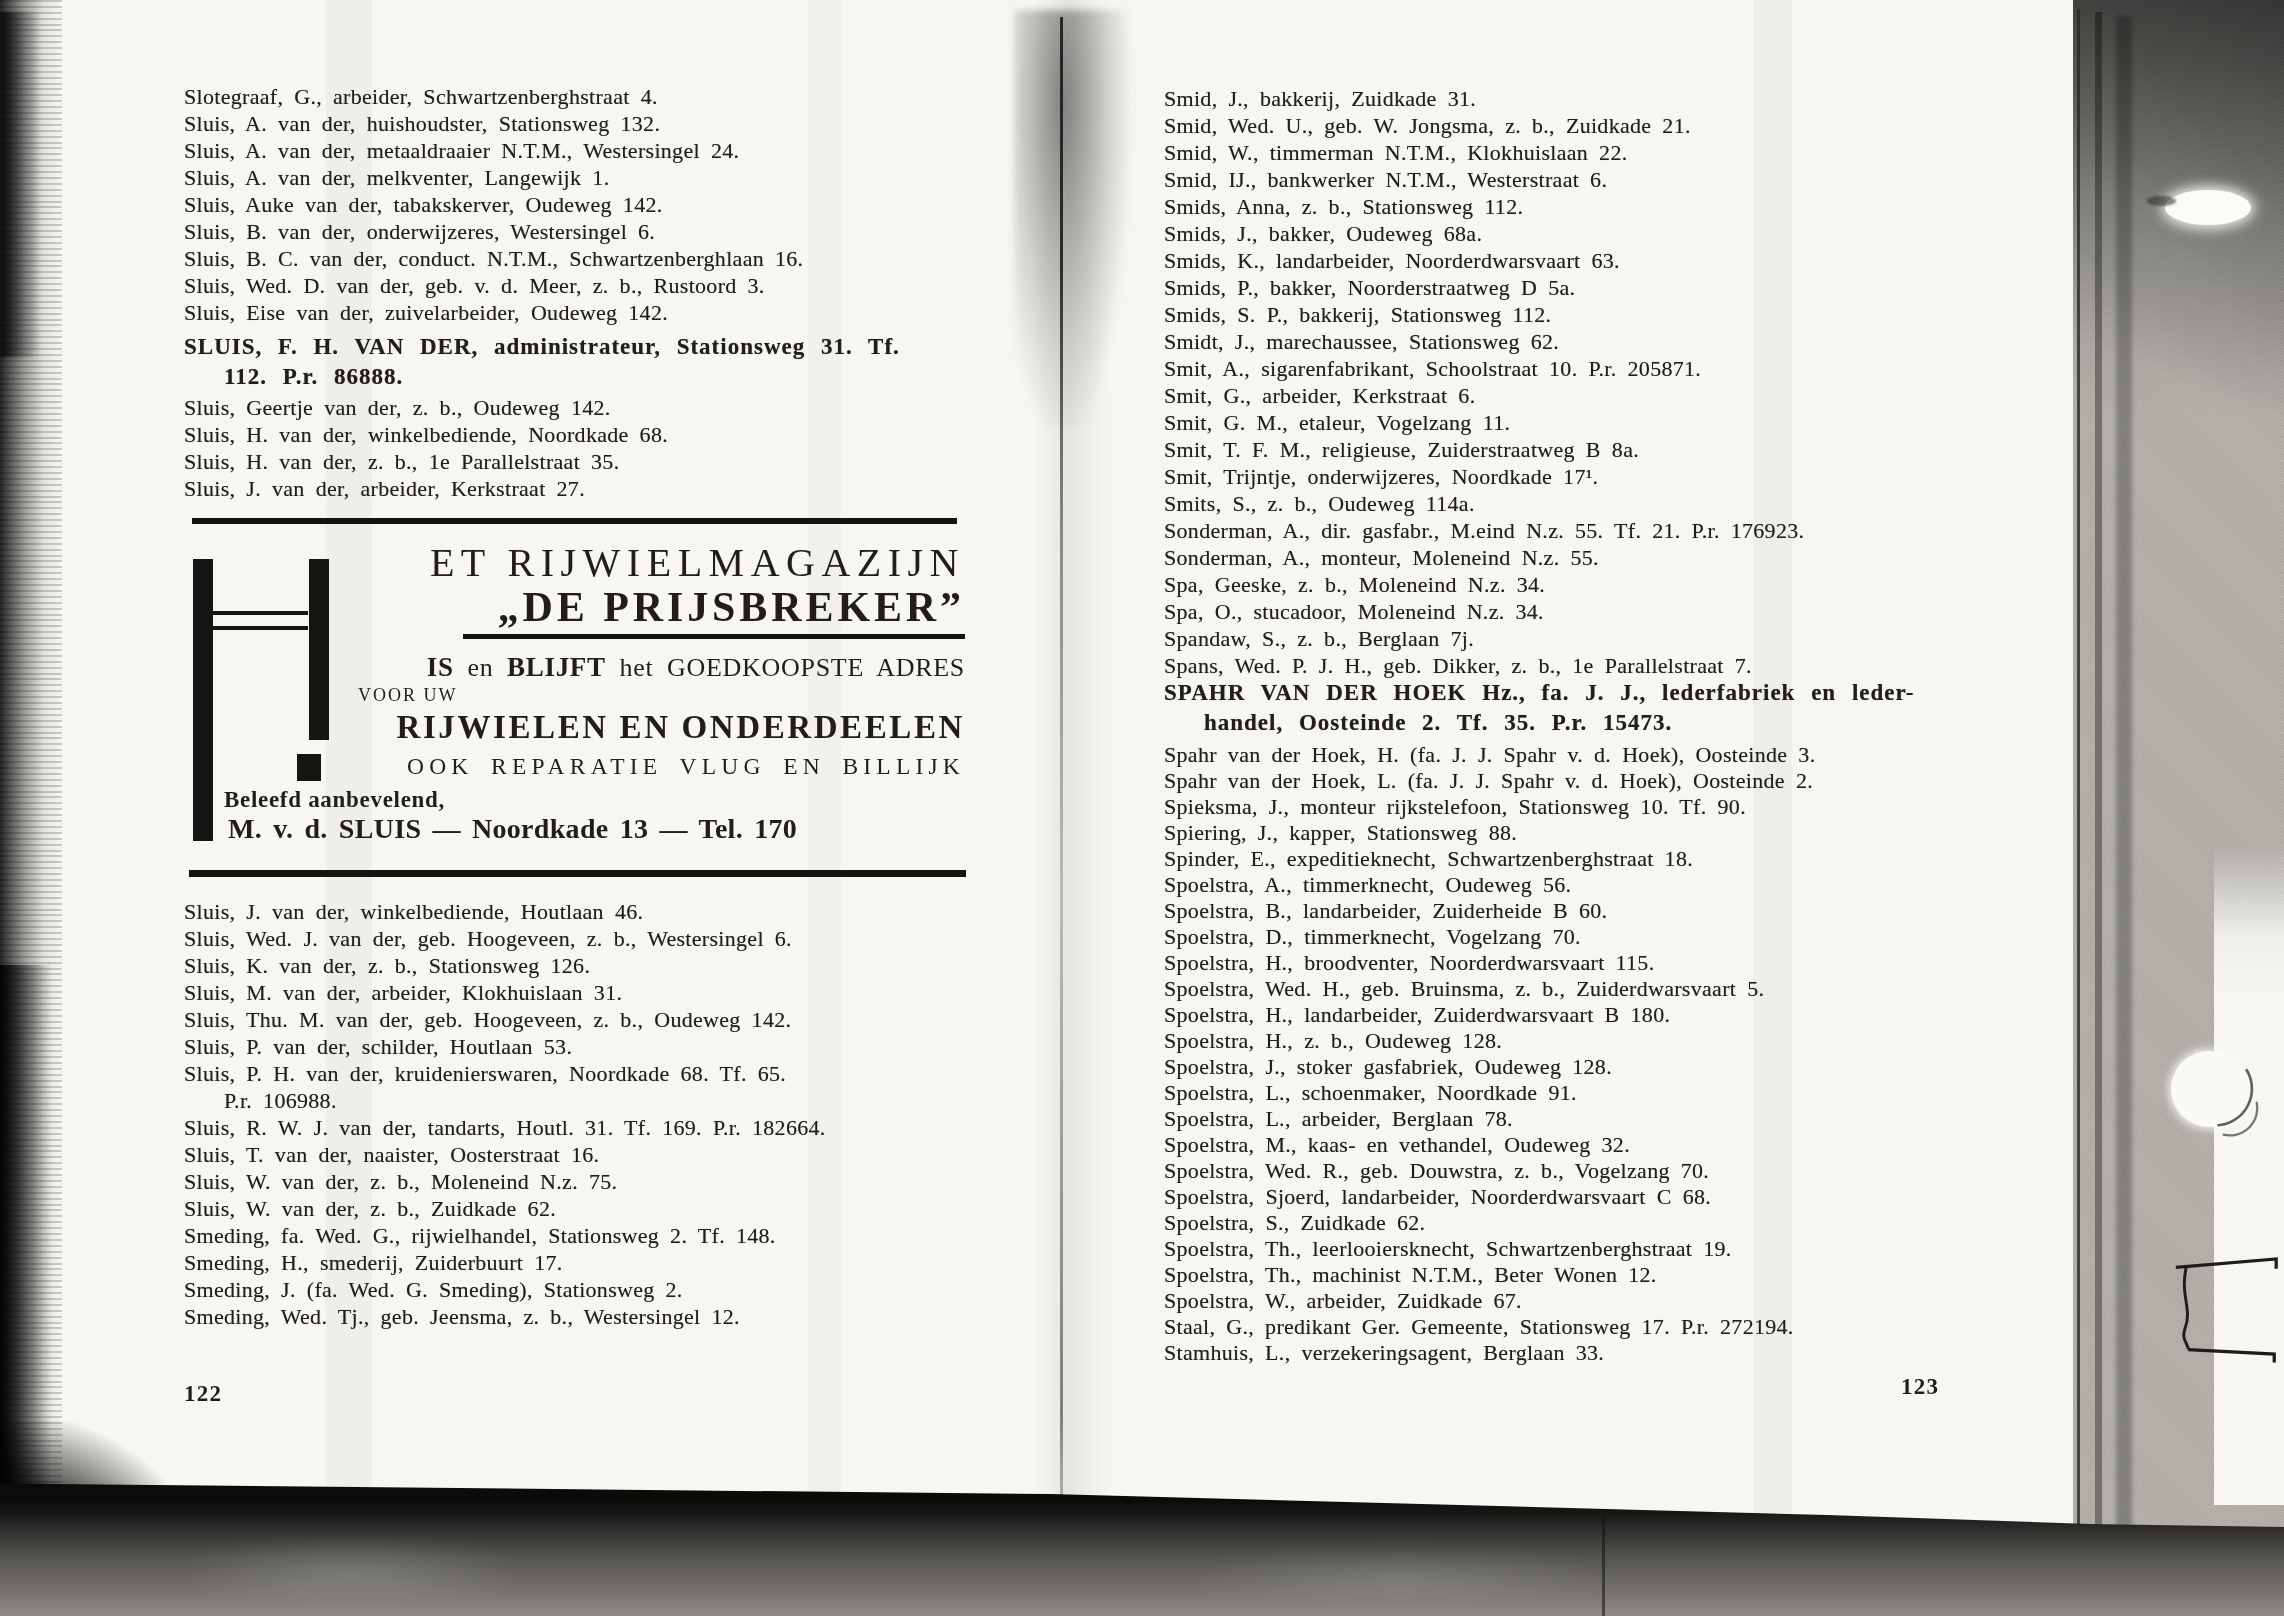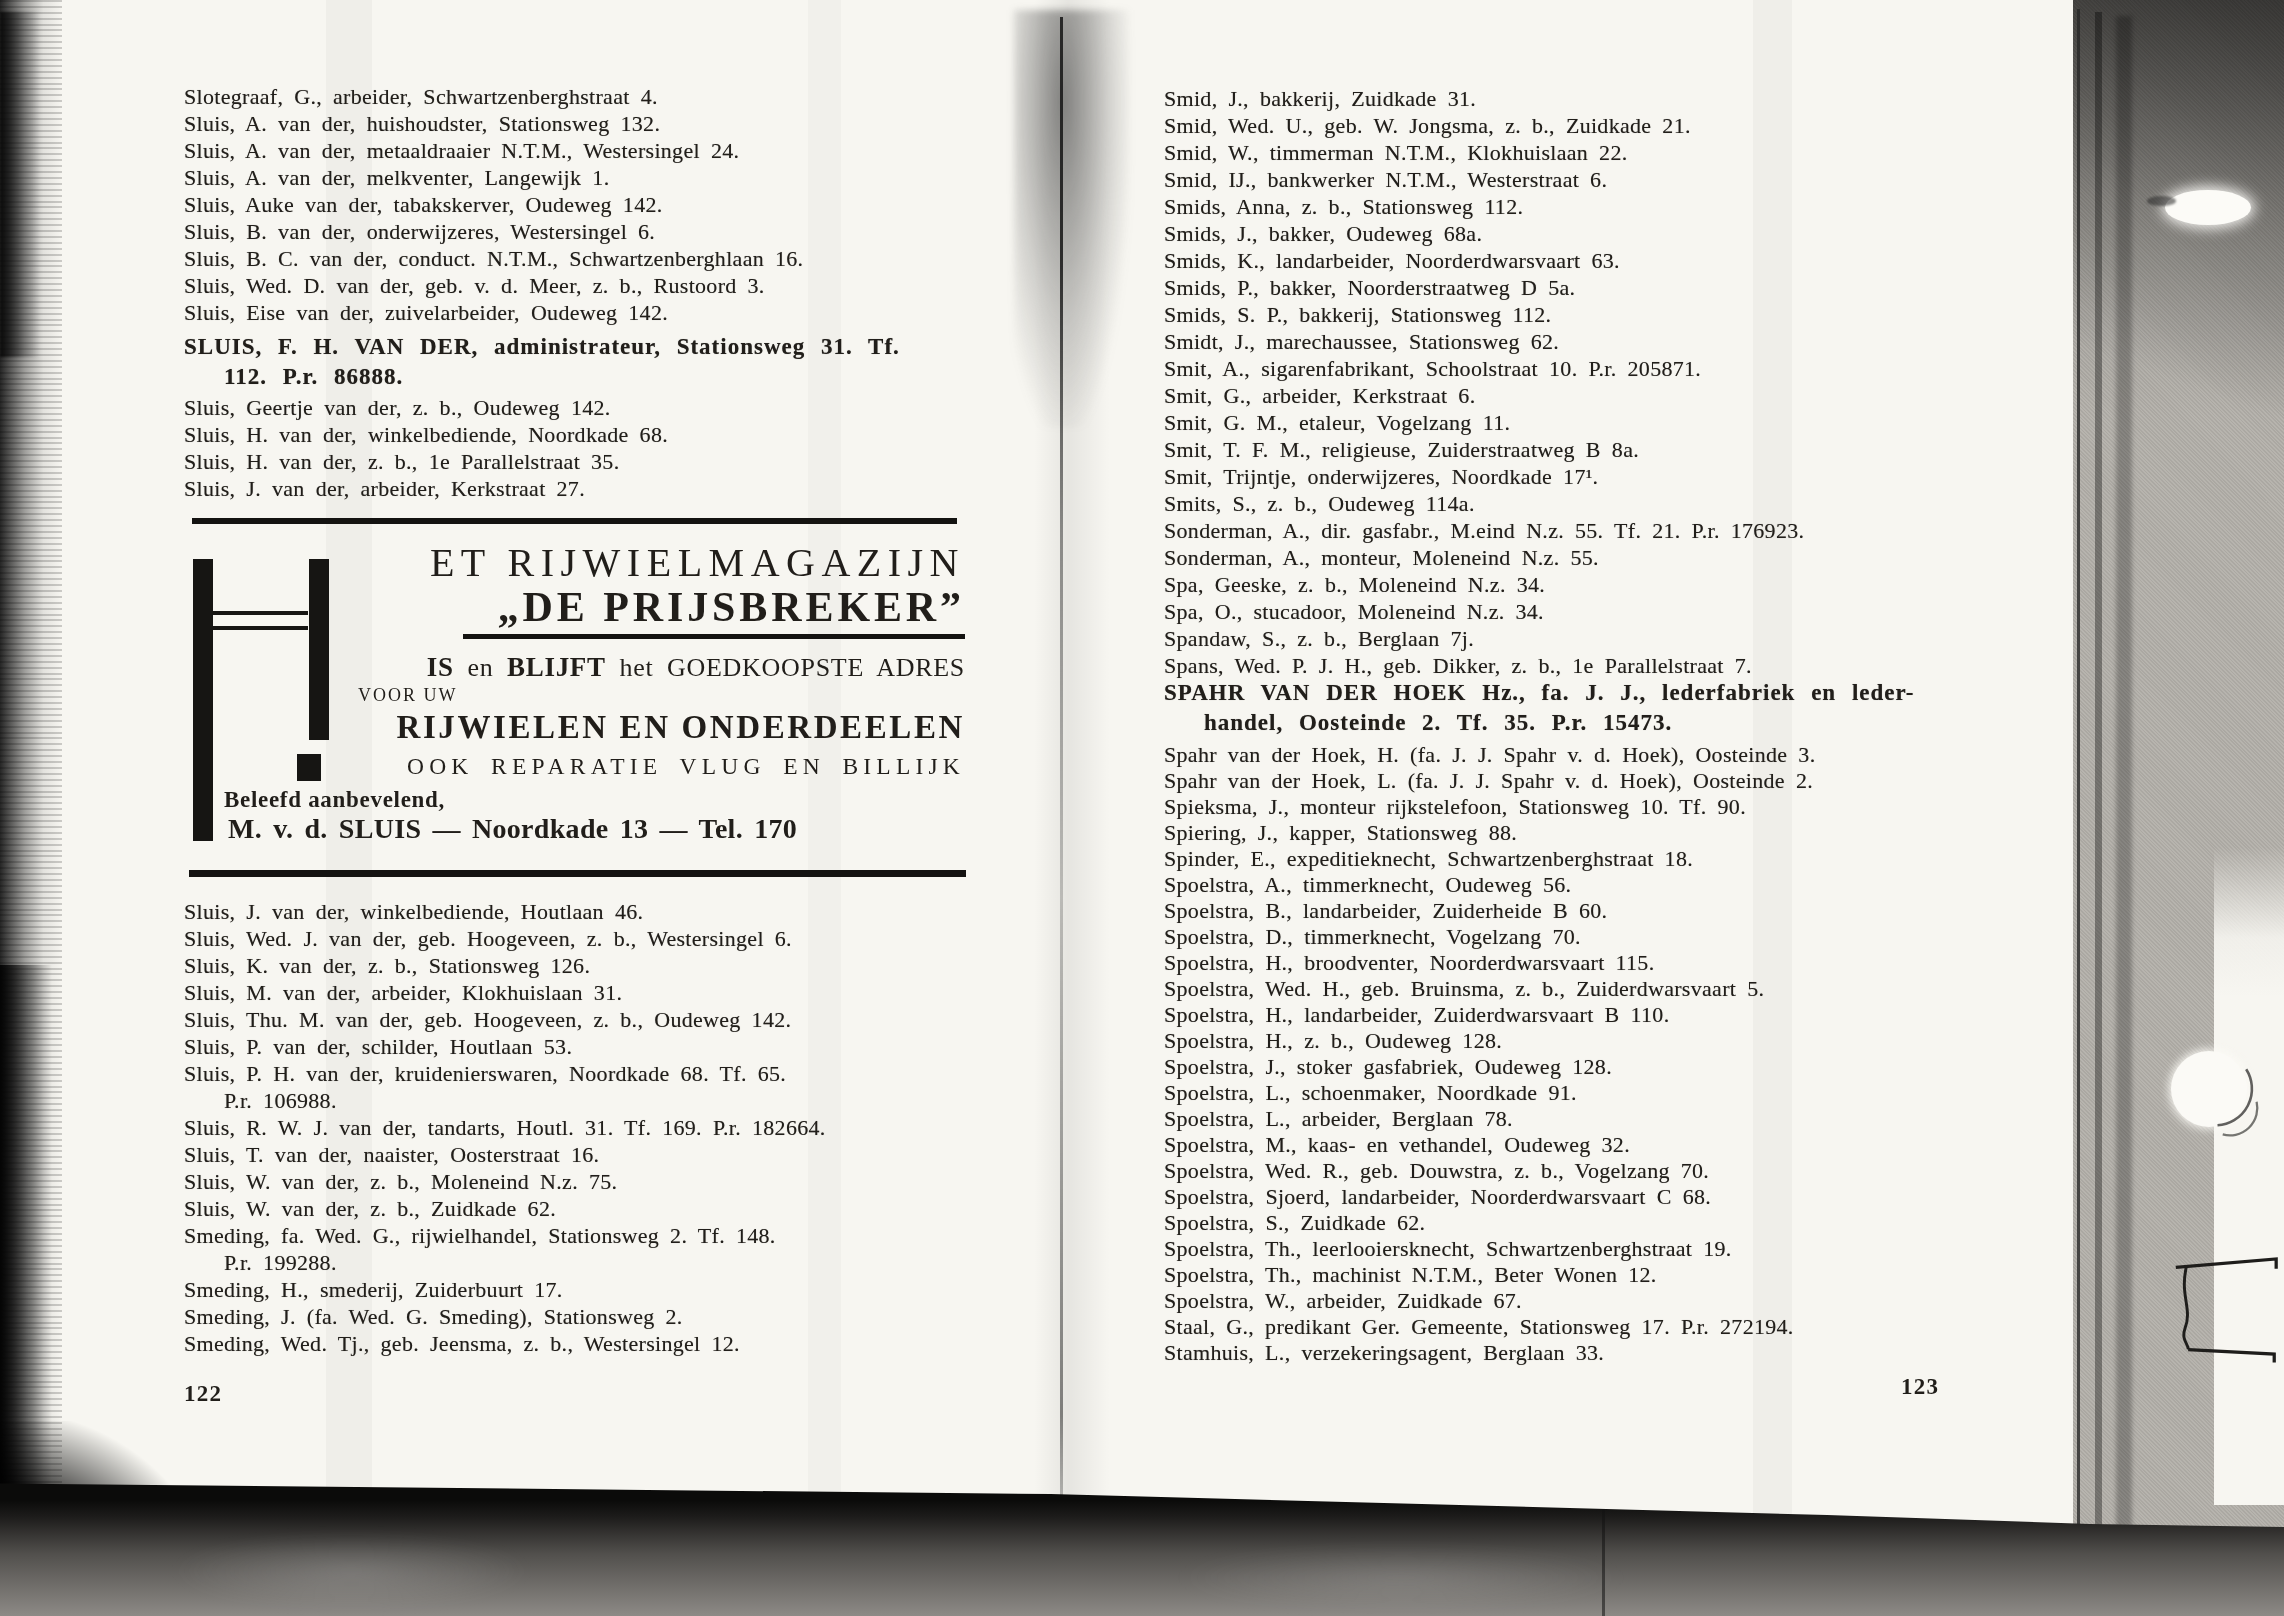--- a/index.html
+++ b/index.html
@@ -202,21 +202,20 @@
     <div class="line">Sluis, M. van der, arbeider, Klokhuislaan 31.</div>
     <div class="line">Sluis, Thu. M. van der, geb. Hoogeveen, z. b., Oudeweg 142.</div>
     <div class="line">Sluis, P. van der, schilder, Houtlaan 53.</div>
     <div class="line">Sluis, P. H. van der, kruidenierswaren, Noordkade 68. Tf. 65.</div>
     <div class="line indent">P.r. 106988.</div>
     <div class="line">Sluis, R. W. J. van der, tandarts, Houtl. 31. Tf. 169. P.r. 182664.</div>
     <div class="line">Sluis, T. van der, naaister, Oosterstraat 16.</div>
     <div class="line">Sluis, W. van der, z. b., Moleneind N.z. 75.</div>
     <div class="line">Sluis, W. van der, z. b., Zuidkade 62.</div>
     <div class="line">Smeding, fa. Wed. G., rijwielhandel, Stationsweg 2. Tf. 148.</div>
-    <div class="line indent">P.r. 199288.</div>
     <div class="line">Smeding, H., smederij, Zuiderbuurt 17.</div>
     <div class="line">Smeding, J. (fa. Wed. G. Smeding), Stationsweg 2.</div>
     <div class="line">Smeding, Wed. Tj., geb. Jeensma, z. b., Westersingel 12.</div>
   </div>
 
 <div class="pagenum" style="left:184px;top:1381px;">122</div>
 
 <div class="col" style="left:1164px;top:85px;">
     <div class="line">Smid, J., bakkerij, Zuidkade 31.</div>
     <div class="line">Smid, Wed. U., geb. W. Jongsma, z. b., Zuidkade 21.</div>
@@ -251,21 +250,21 @@
     <div class="line">Spahr van der Hoek, H. (fa. J. J. Spahr v. d. Hoek), Oosteinde 3.</div>
     <div class="line">Spahr van der Hoek, L. (fa. J. J. Spahr v. d. Hoek), Oosteinde 2.</div>
     <div class="line">Spieksma, J., monteur rijkstelefoon, Stationsweg 10. Tf. 90.</div>
     <div class="line">Spiering, J., kapper, Stationsweg 88.</div>
     <div class="line">Spinder, E., expeditieknecht, Schwartzenberghstraat 18.</div>
     <div class="line">Spoelstra, A., timmerknecht, Oudeweg 56.</div>
     <div class="line">Spoelstra, B., landarbeider, Zuiderheide B 60.</div>
     <div class="line">Spoelstra, D., timmerknecht, Vogelzang 70.</div>
     <div class="line">Spoelstra, H., broodventer, Noorderdwarsvaart 115.</div>
     <div class="line">Spoelstra, Wed. H., geb. Bruinsma, z. b., Zuiderdwarsvaart 5.</div>
-    <div class="line">Spoelstra, H., landarbeider, Zuiderdwarsvaart B 110.</div>
+    <div class="line">Spoelstra, H., landarbeider, Zuiderdwarsvaart B 180.</div>
     <div class="line">Spoelstra, H., z. b., Oudeweg 128.</div>
     <div class="line">Spoelstra, J., stoker gasfabriek, Oudeweg 128.</div>
     <div class="line">Spoelstra, L., schoenmaker, Noordkade 91.</div>
     <div class="line">Spoelstra, L., arbeider, Berglaan 78.</div>
     <div class="line">Spoelstra, M., kaas- en vethandel, Oudeweg 32.</div>
     <div class="line">Spoelstra, Wed. R., geb. Douwstra, z. b., Vogelzang 70.</div>
     <div class="line">Spoelstra, Sjoerd, landarbeider, Noorderdwarsvaart C 68.</div>
     <div class="line">Spoelstra, S., Zuidkade 62.</div>
     <div class="line">Spoelstra, Th., leerlooiersknecht, Schwartzenberghstraat 19.</div>
     <div class="line">Spoelstra, Th., machinist N.T.M., Beter Wonen 12.</div>

